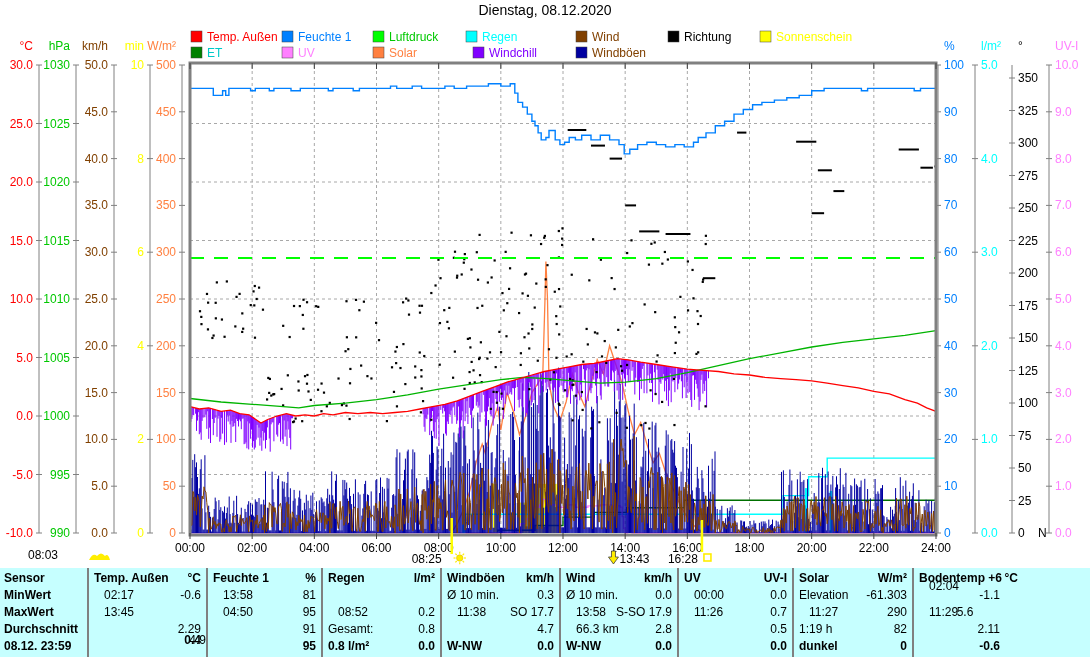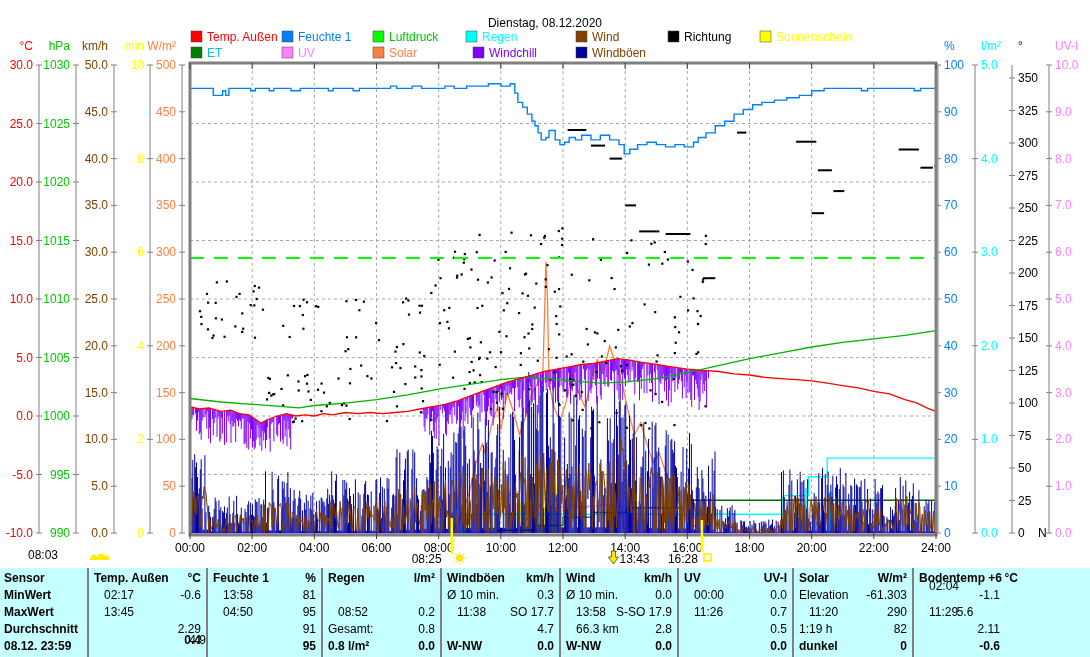--- a/index.html
+++ b/index.html
@@ -1,19 +1,19 @@
 <!DOCTYPE html>
 <html><head>
 <meta charset="utf-8">
 <style>
   html,body{margin:0;padding:0;background:#ffffff;}
   .screen{position:relative;width:1090px;height:657px;background:#fff;overflow:hidden;
           font-family:"Liberation Sans","DejaVu Sans",sans-serif;}
-  #title{position:absolute;top:16px;left:0;width:1090px;text-align:center;
-         font-size:12px;color:#000;}
+  #title{position:absolute;top:2px;left:0;width:1090px;text-align:center;
+         font-size:14px;color:#000;}
   #chart{position:absolute;top:0;left:0;}
   #stat-table{position:absolute;top:568px;left:0;width:1090px;height:89px;background:#c6ffff;}
   #stat-table .vline{position:absolute;top:0;bottom:0;width:2px;background:#808080;}
   #stat-table span{position:absolute;font-size:12px;color:#000;white-space:pre;line-height:15px;}
   #stat-table .b{font-weight:bold;}
   #stat-table .r{text-align:right;}
   text{font-family:"Liberation Sans","DejaVu Sans",sans-serif;}
 </style>
 </head>
 <body>
@@ -802,21 +802,21 @@
       <span class="" style="left: 694px; top: 20px;">00:00</span>
       <span class="r" style="left: 717px; top: 20px; width: 70px;">0.0</span>
       <span class="" style="left: 694px; top: 37px;">11:26</span>
       <span class="r" style="left: 717px; top: 37px; width: 70px;">0.7</span>
       <span class="r" style="left: 717px; top: 54px; width: 70px;">0.5</span>
       <span class="r b" style="left: 717px; top: 71px; width: 70px;">0.0</span>
       <span class="b" style="left: 799px; top: 3px;">Solar</span>
       <span class="b r" style="left: 867px; top: 3px; width: 40px;">W/m²</span>
       <span class="" style="left: 799px; top: 20px;">Elevation</span>
       <span class="r" style="left: 837px; top: 20px; width: 70px;">-61.303</span>
-      <span class="" style="left: 809px; top: 37px;">11:20</span>
+      <span class="" style="left: 809px; top: 37px;">11:27</span>
       <span class="r" style="left: 837px; top: 37px; width: 70px;">290</span>
       <span class="" style="left: 799px; top: 54px;">1:19 h</span>
       <span class="r" style="left: 837px; top: 54px; width: 70px;">82</span>
       <span class="b" style="left: 799px; top: 71px;">dunkel</span>
       <span class="r b" style="left: 837px; top: 71px; width: 70px;">0</span>
       <span class="b" style="left: 919px; top: 3px;">Bodentemp +6</span>
       <span class="b r" style="left: 978px; top: 3px; width: 40px;">°C</span>
       <span class="" style="left: 929px; top: 11px;">02:04</span>
       <span class="r" style="left: 930px; top: 20px; width: 70px;">-1.1</span>
       <span class="" style="left: 929px; top: 37px;">11:29</span>

